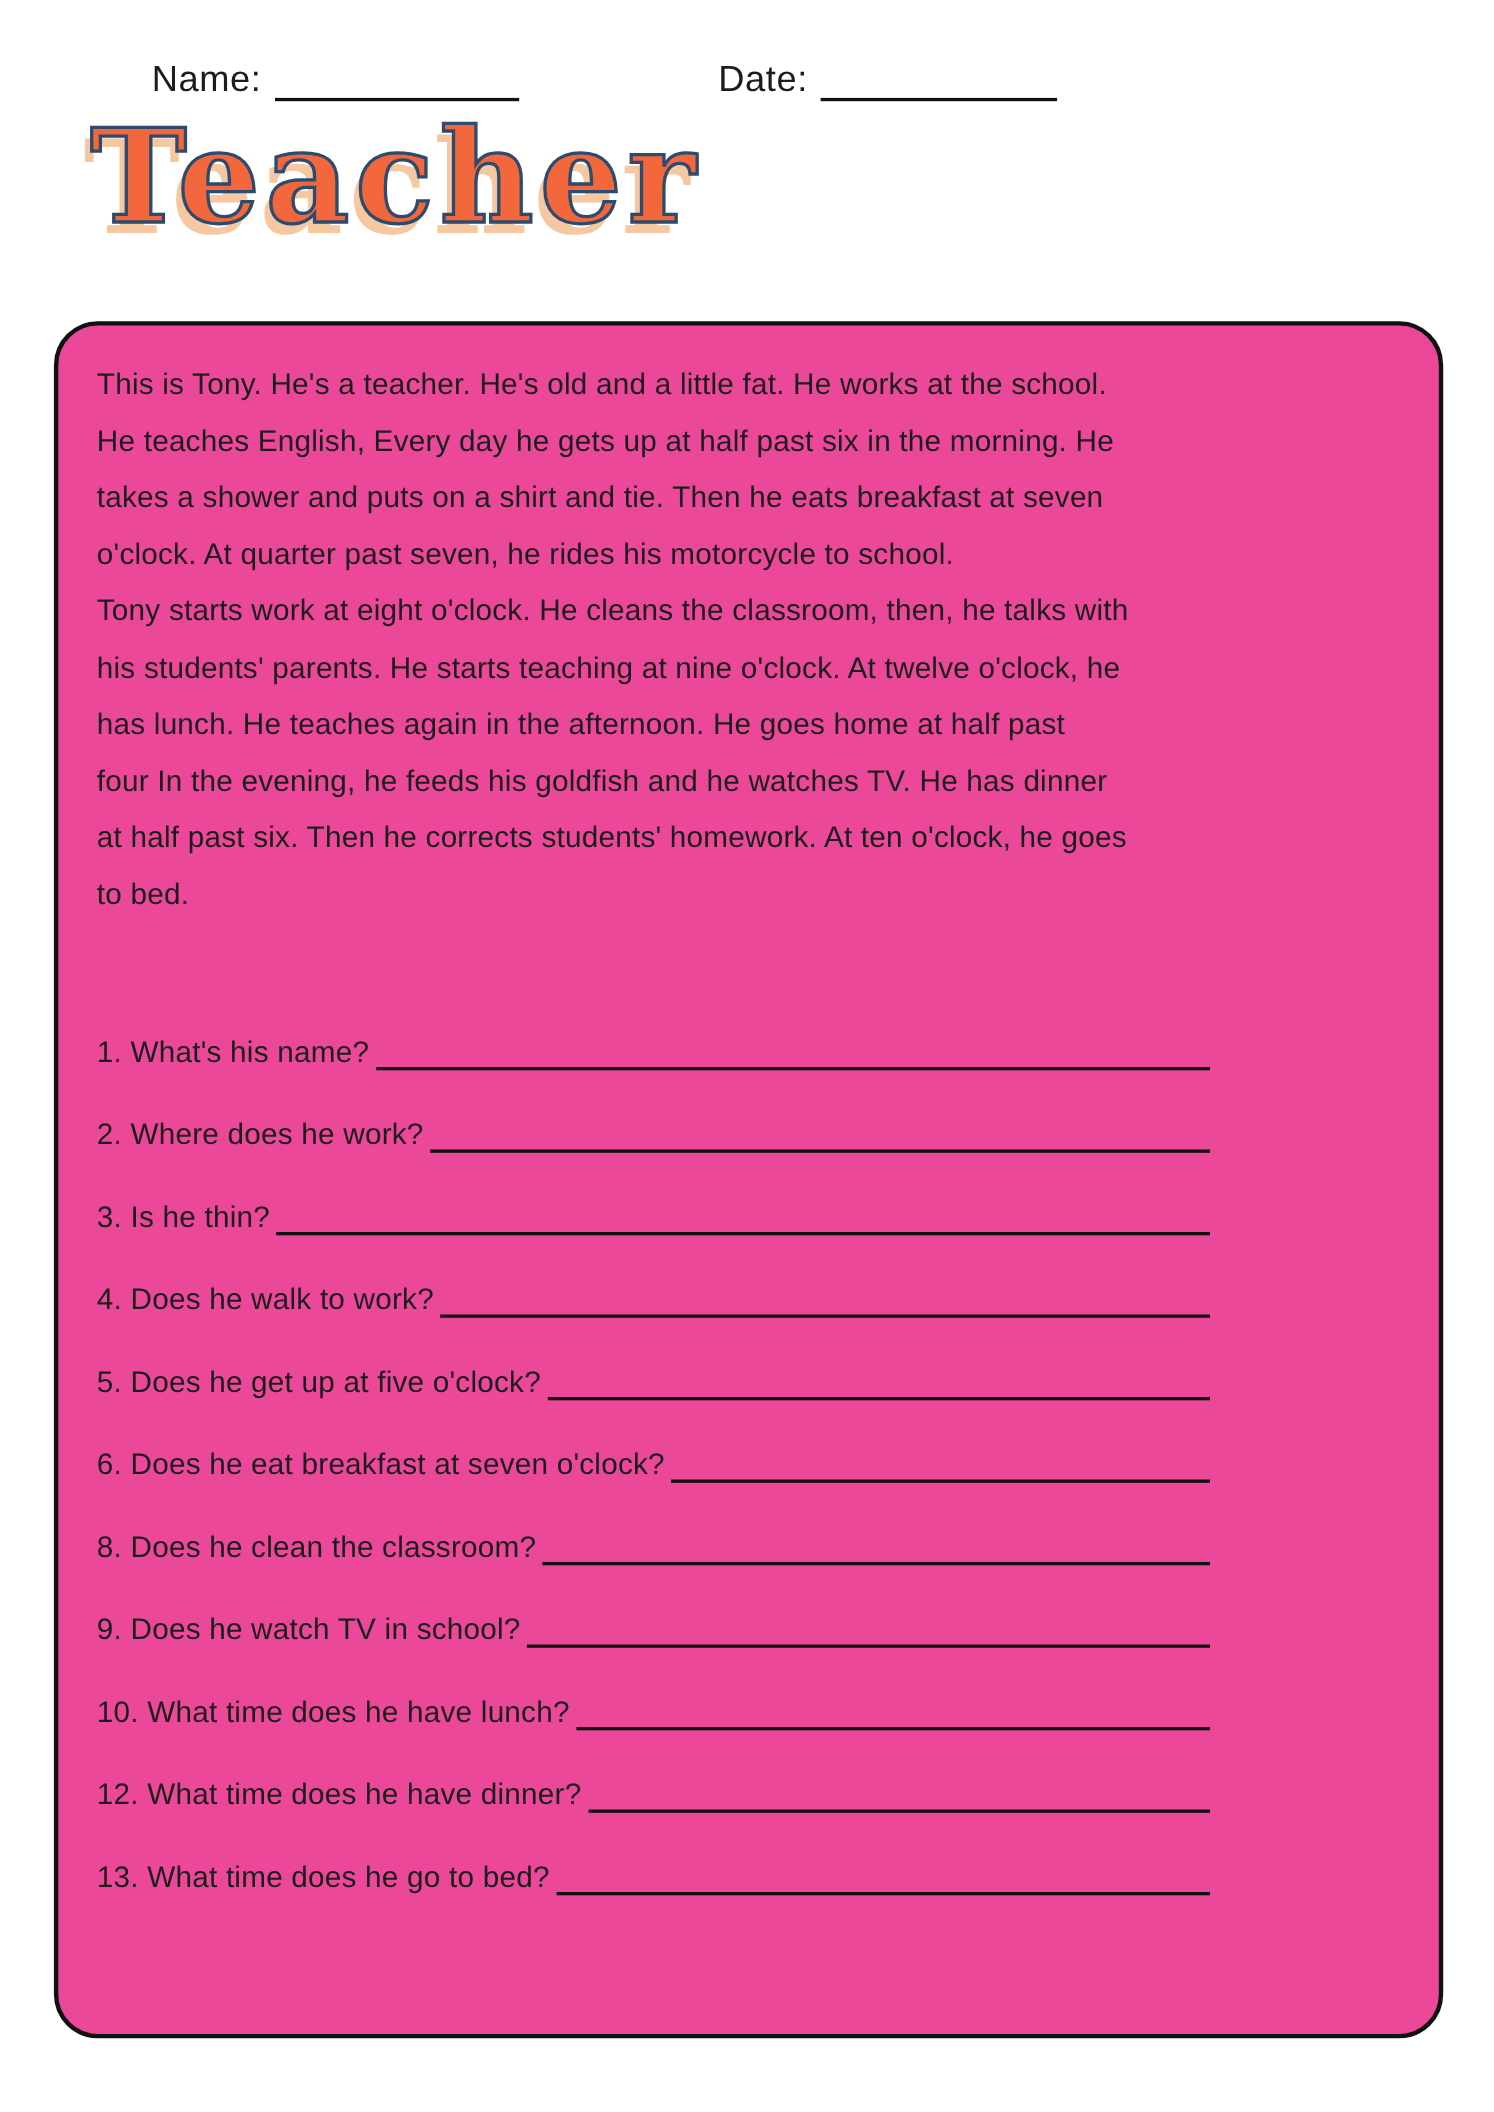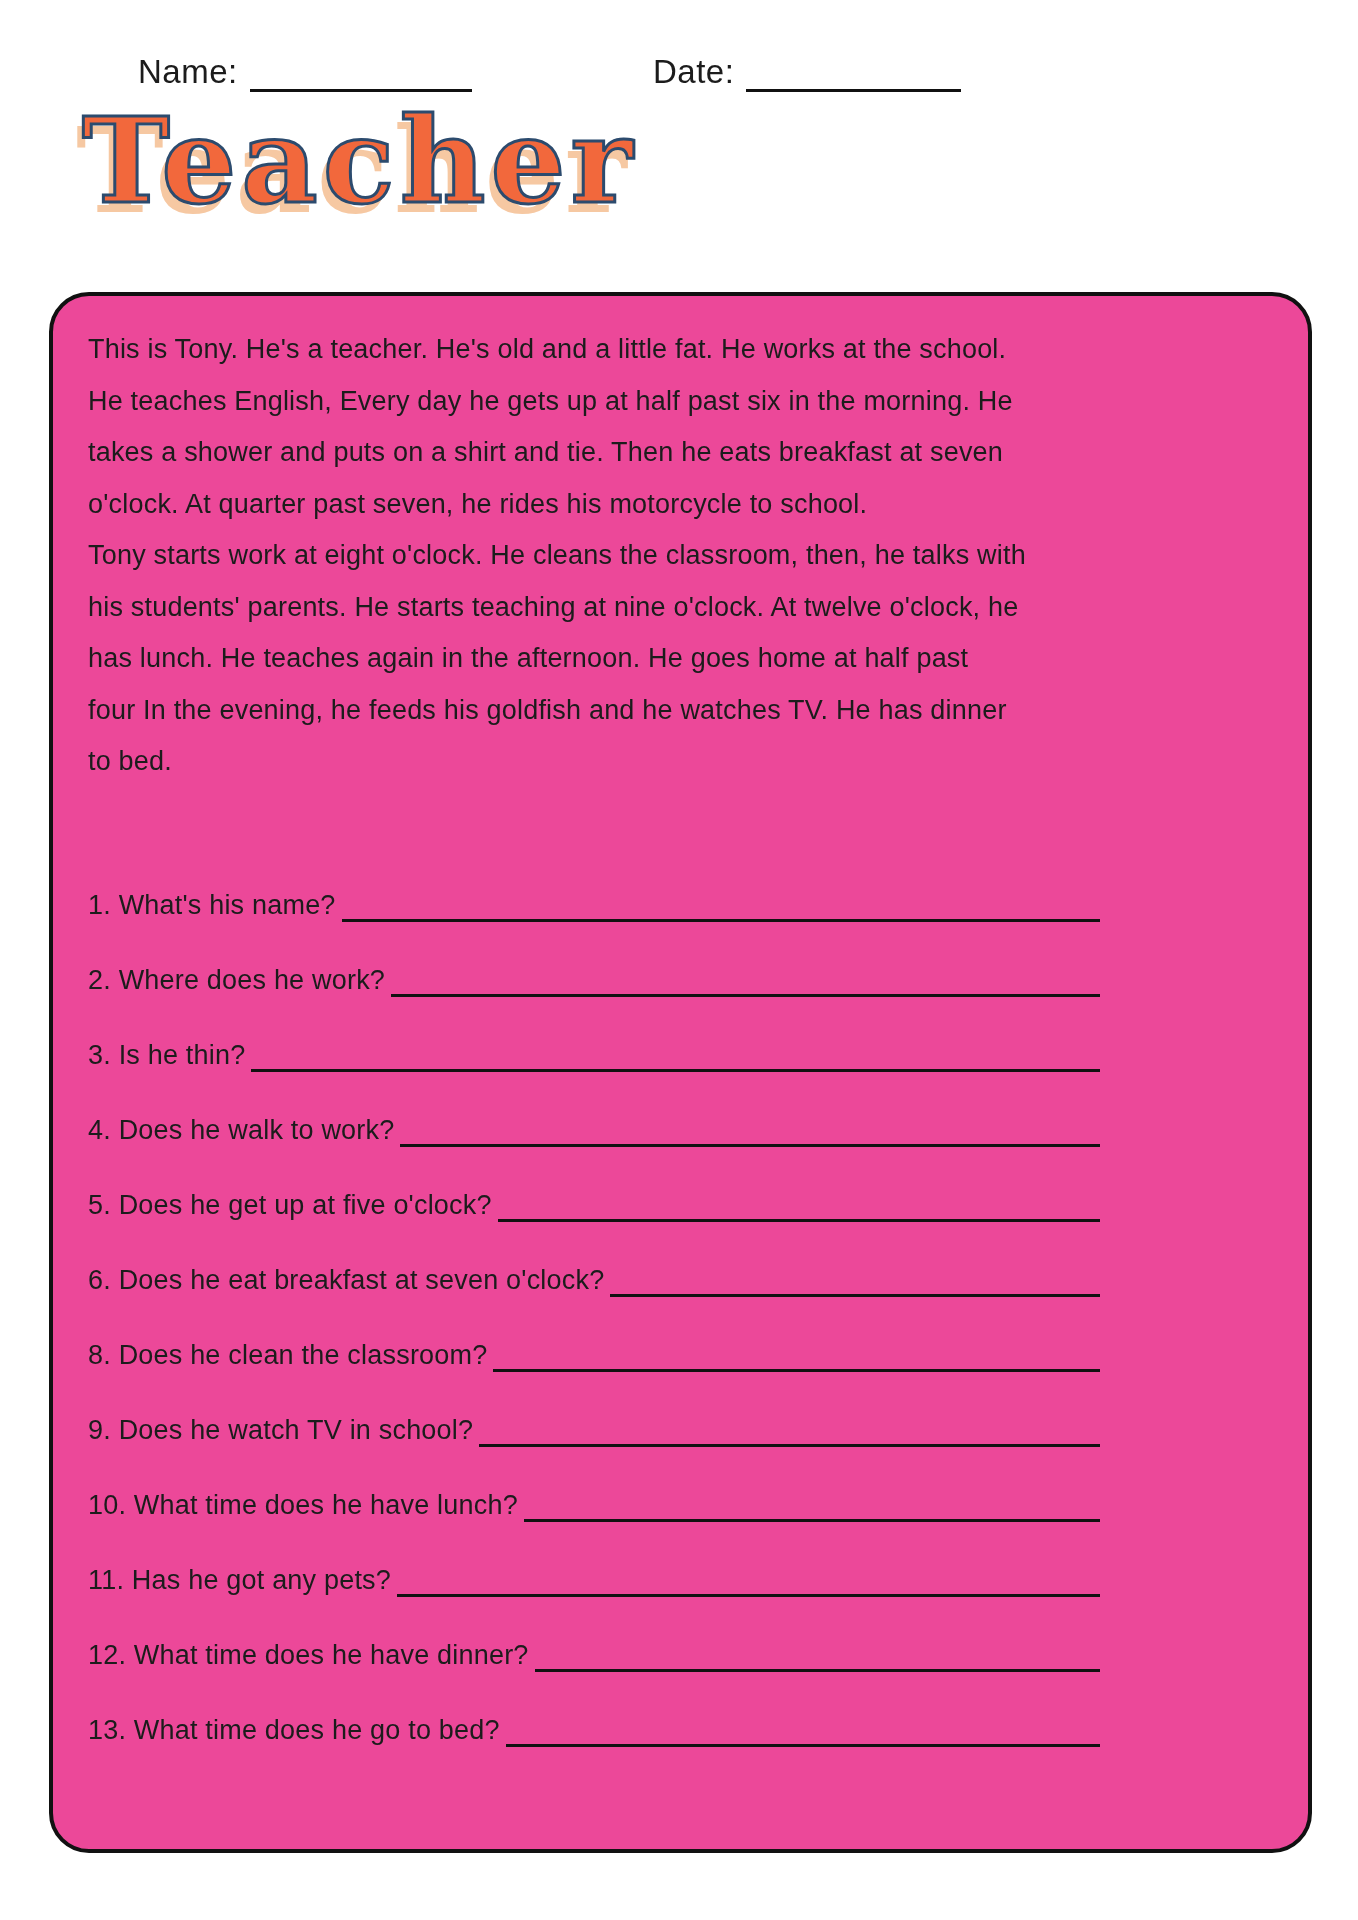--- a/index.html
+++ b/index.html
@@ -109,20 +109,21 @@
         <div class="pline">o'clock. At quarter past seven, he rides his motorcycle to school.</div>
 
         <div class="pline">Tony starts work at eight o'clock. He cleans the classroom, then, he talks with</div>
 
         <div class="pline">his students' parents. He starts teaching at nine o'clock. At twelve o'clock, he</div>
 
         <div class="pline">has lunch. He teaches again in the afternoon. He goes home at half past</div>
 
         <div class="pline">four In the evening, he feeds his goldfish and he watches TV. He has dinner</div>
 
+        <div class="pline">at half past six. Then he corrects students' homework. At ten o'clock, he goes</div>
 
         <div class="pline">to bed.</div>
       </div>
 
     <div class="questions">
 
         <div class="qrow">
           <span class="qtext"><span>1.</span> <span>What's his name?</span></span>
           <span class="answer-line"></span>
         </div>
@@ -160,24 +161,20 @@
         <div class="qrow">
           <span class="qtext"><span>9.</span> <span>Does he watch TV in school?</span></span>
           <span class="answer-line"></span>
         </div>
 
         <div class="qrow">
           <span class="qtext"><span>10.</span> <span>What time does he have lunch?</span></span>
           <span class="answer-line"></span>
         </div>
 
-        <div class="qrow">
-          <span class="qtext"><span>11.</span> <span>Has he got any pets?</span></span>
-          <span class="answer-line"></span>
-        </div>
 
         <div class="qrow">
           <span class="qtext"><span>12.</span> <span>What time does he have dinner?</span></span>
           <span class="answer-line"></span>
         </div>
 
         <div class="qrow">
           <span class="qtext"><span>13.</span> <span>What time does he go to bed?</span></span>
           <span class="answer-line"></span>
         </div>

